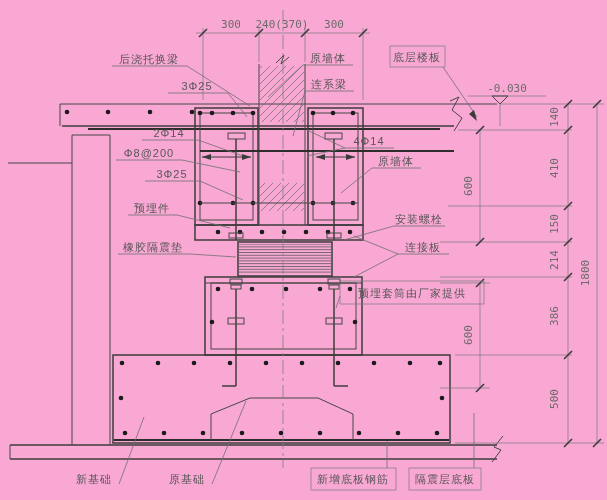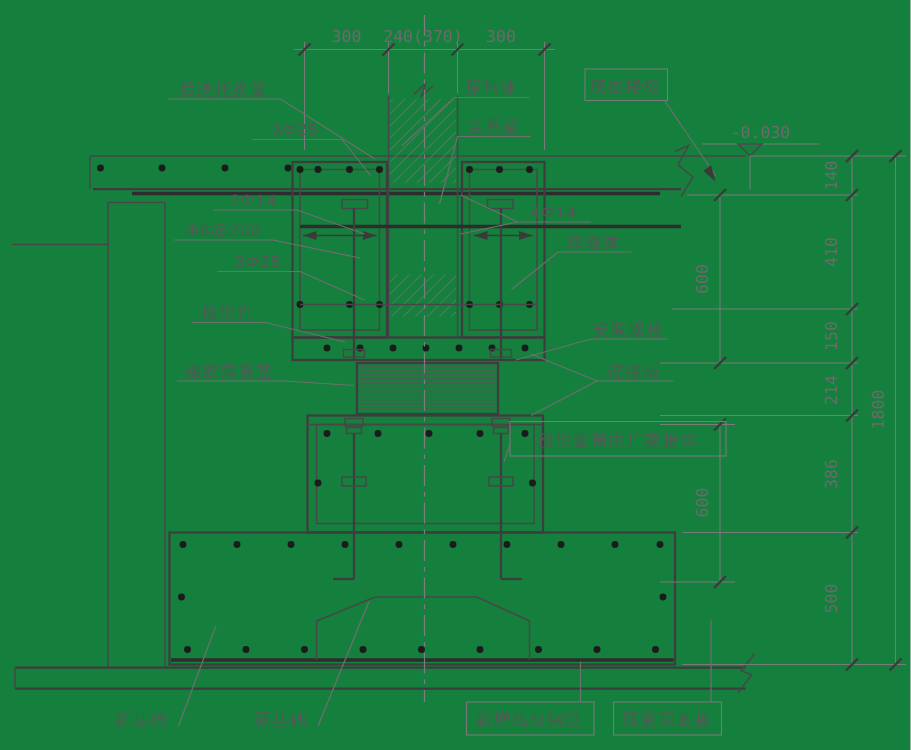--- a/index.html
+++ b/index.html
@@ -1,16 +1,16 @@
 <!DOCTYPE html>
 <html><head>
 <meta charset="utf-8">
 <style>
   html,body{margin:0;padding:0;background:#e9e9e9;}
-  .stage{width:607px;height:500px;position:relative;background:#15803d;overflow:hidden;}
+  .stage{width:607px;height:500px;position:relative;background:#f9a8d4;overflow:hidden;}
   svg text{user-select:none;}
   .ln{stroke:#474747;fill:none;stroke-width:1;}
   .ln2{stroke:#3d3d3d;fill:none;stroke-width:1.5;}
   .thick{stroke:#2d2d2d;fill:none;stroke-width:2.2;}
   .thin{stroke:#7a7a7a;fill:none;stroke-width:0.7;}
   .leader{stroke:#6f6f6f;fill:none;stroke-width:0.8;}
   .tick{stroke:#3a3a3a;stroke-width:1.6;}
   .dot{fill:#1b1b1b;}
   .dimtxt{font:11px "DejaVu Sans Mono", monospace;fill:#6b6b6b;}
   .lbl{font:11px "Liberation Sans", sans-serif;fill:#565656;letter-spacing:1px;}

